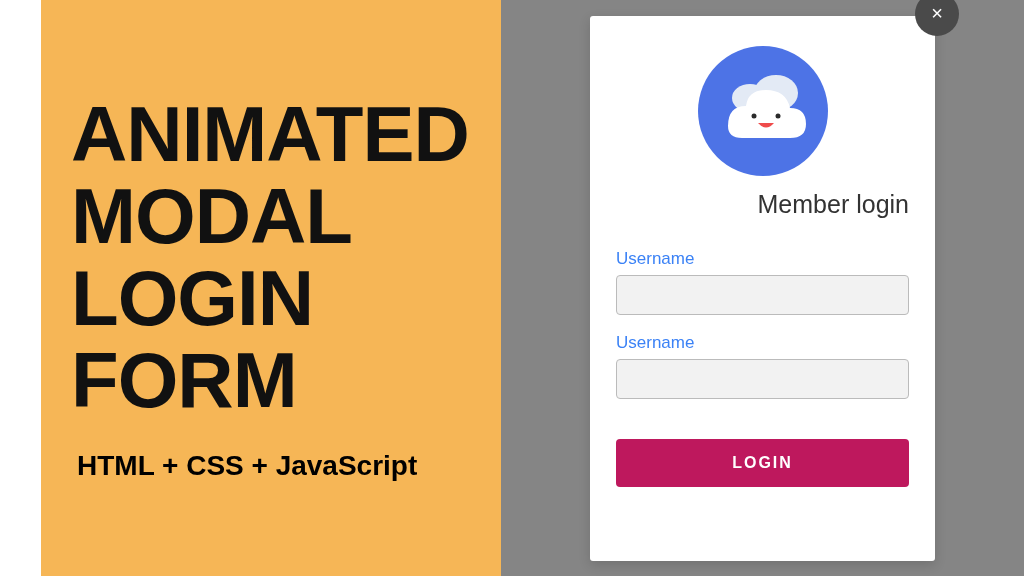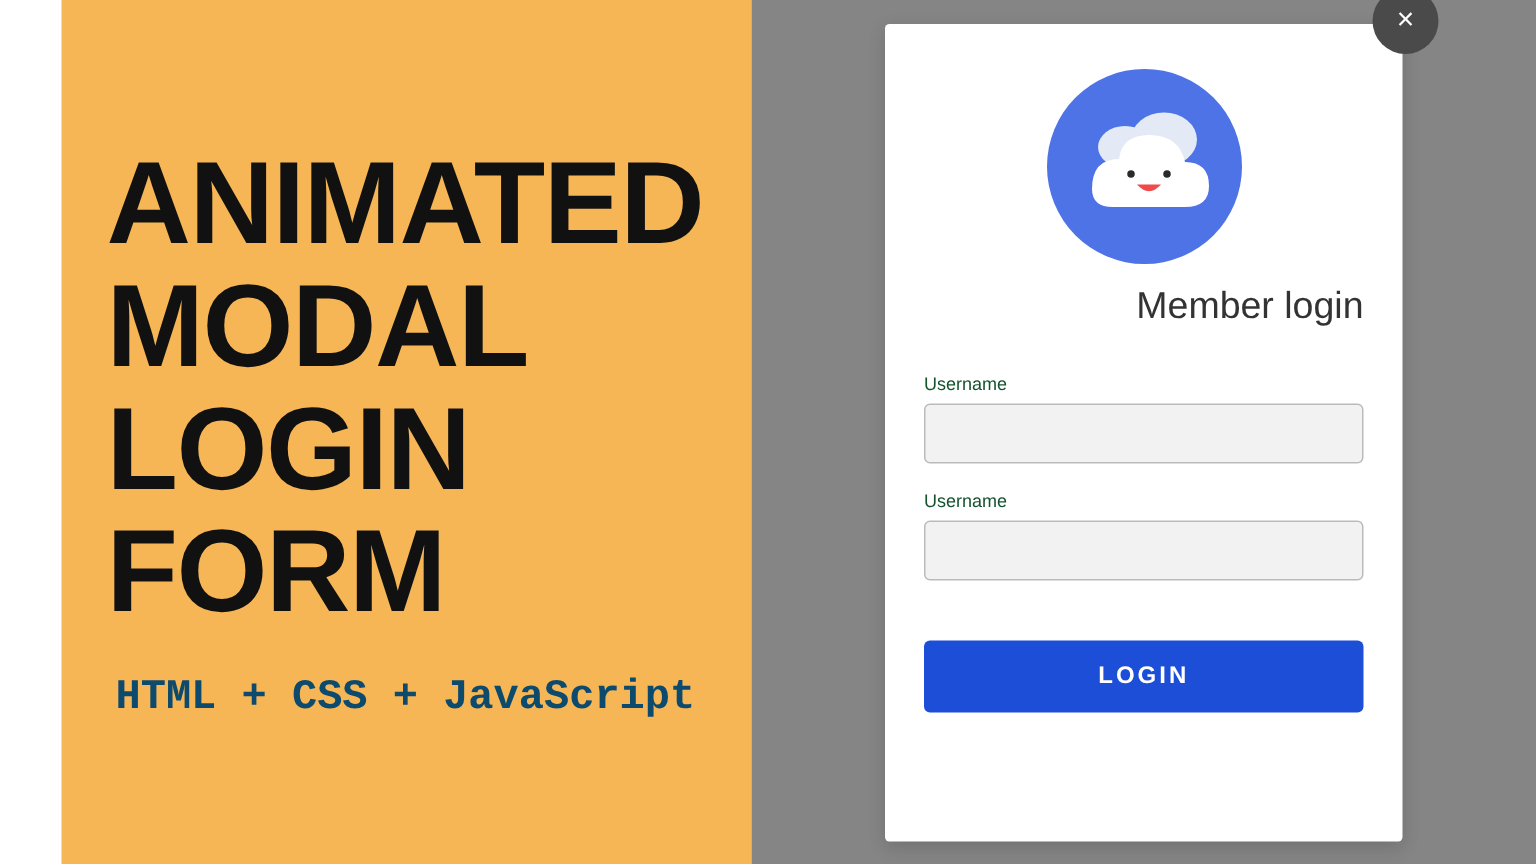--- a/index.html
+++ b/index.html
@@ -28,23 +28,22 @@
       font-size: 78px;
       font-weight: 900;
       line-height: 1.05;
       color: #111;
       letter-spacing: -1px;
       margin-bottom: 28px;
     }
     .subheading {
       font-size: 28px;
       font-weight: 700;
-      color: #0c4a6e;
+      color: #000000;
       margin-left: 6px;
-      font-family: Liberation Mono, monospace;
     }
     .right-panel {
       flex: 1;
       height: 100%;
       background: #858585;
       position: relative;
       display: flex;
       align-items: center;
       justify-content: center;
     }
@@ -85,39 +84,39 @@
       overflow: hidden;
     }
     .modal-title {
       text-align: right;
       font-size: 25px;
       font-weight: 400;
       color: #333;
       margin-bottom: 30px;
     }
     .form-label {
-      font-size: 12px;
-      color: #14532d;
+      font-size: 17px;
+      color: #3b82f6;
       display: block;
       margin-bottom: 6px;
     }
     .form-input {
       width: 100%;
       height: 40px;
       border: 1px solid #bbb;
       border-radius: 4px;
       background: #f2f2f2;
       padding: 0 10px;
       font-size: 15px;
       margin-bottom: 18px;
     }
     .login-btn {
       width: 100%;
       height: 48px;
-      background: #1d4ed8;
+      background: #be185d;
       color: #fff;
       border: none;
       border-radius: 4px;
       font-size: 16px;
       font-weight: 700;
       letter-spacing: 2px;
       cursor: pointer;
       margin-top: 22px;
     }
   </style>

